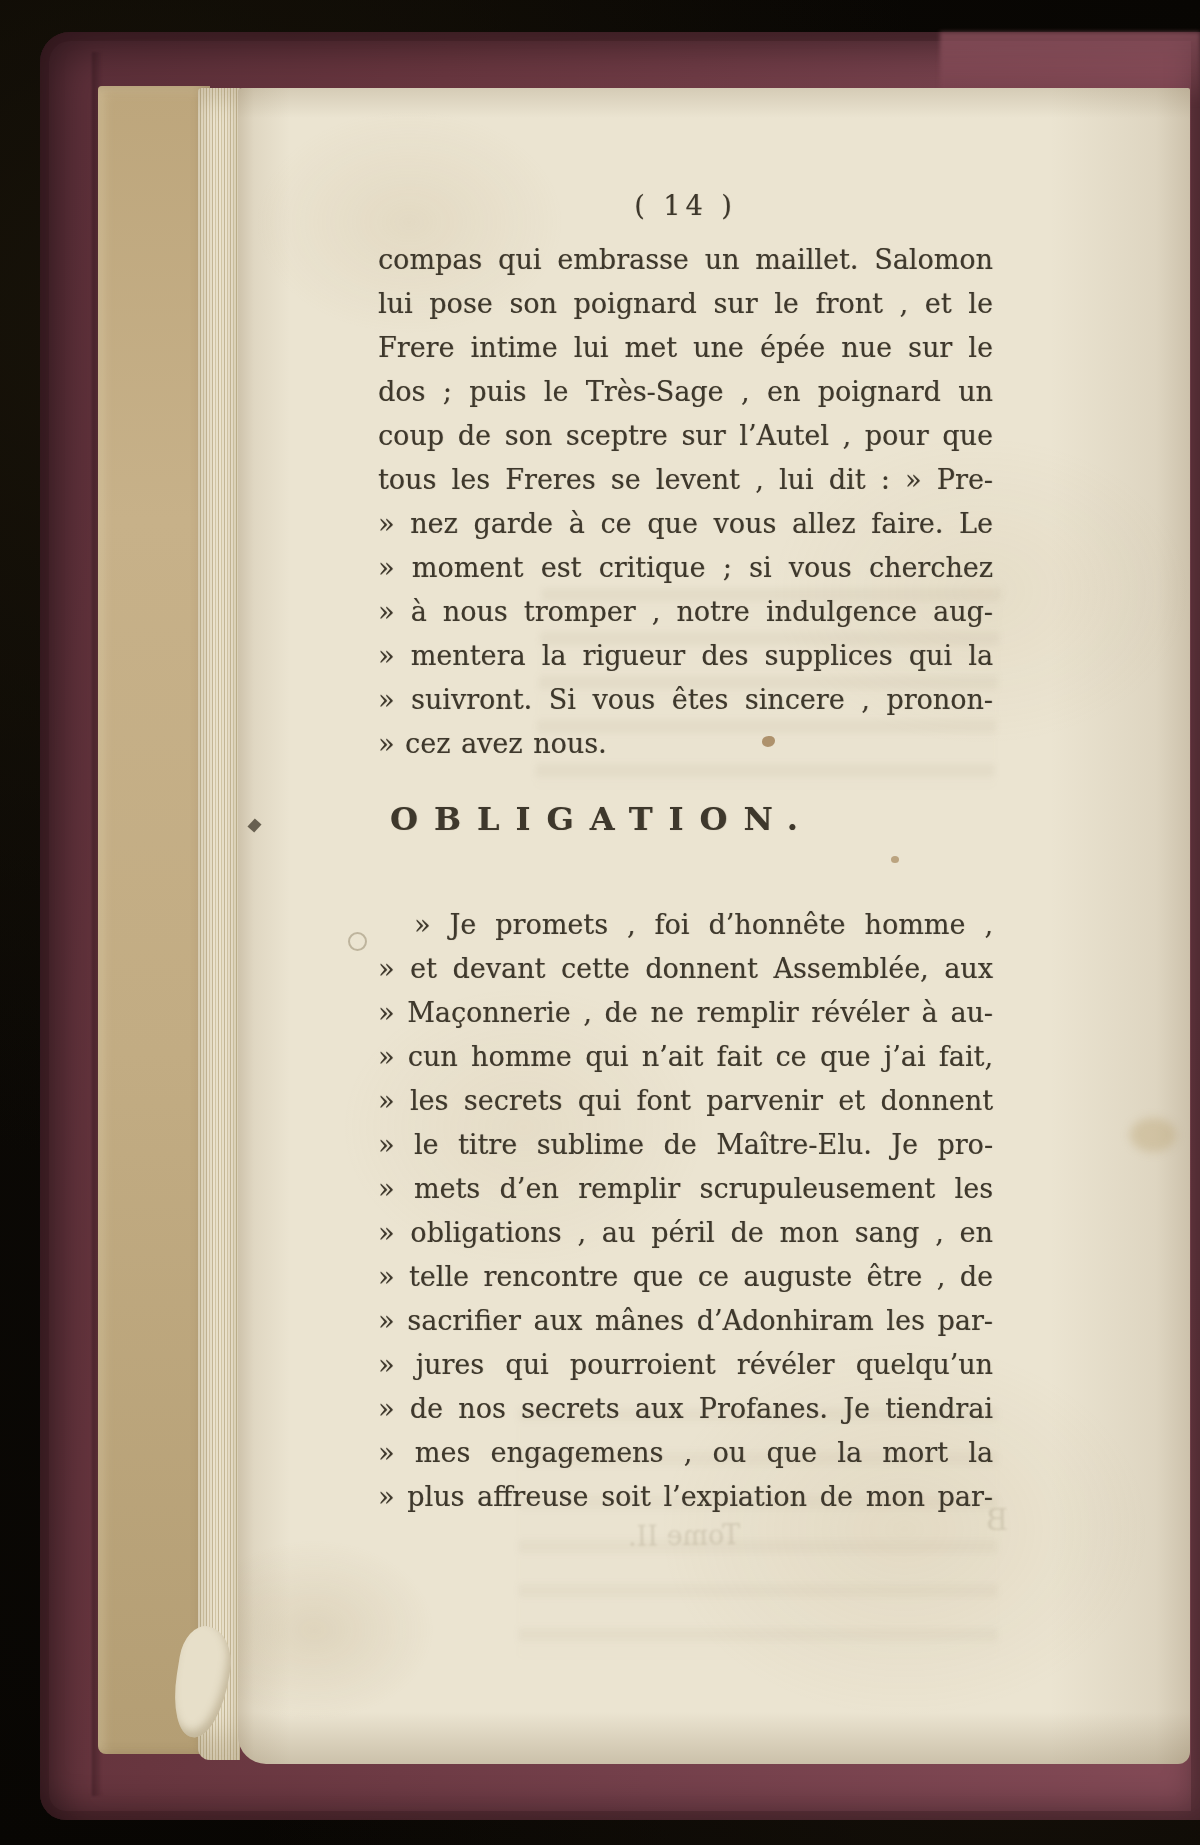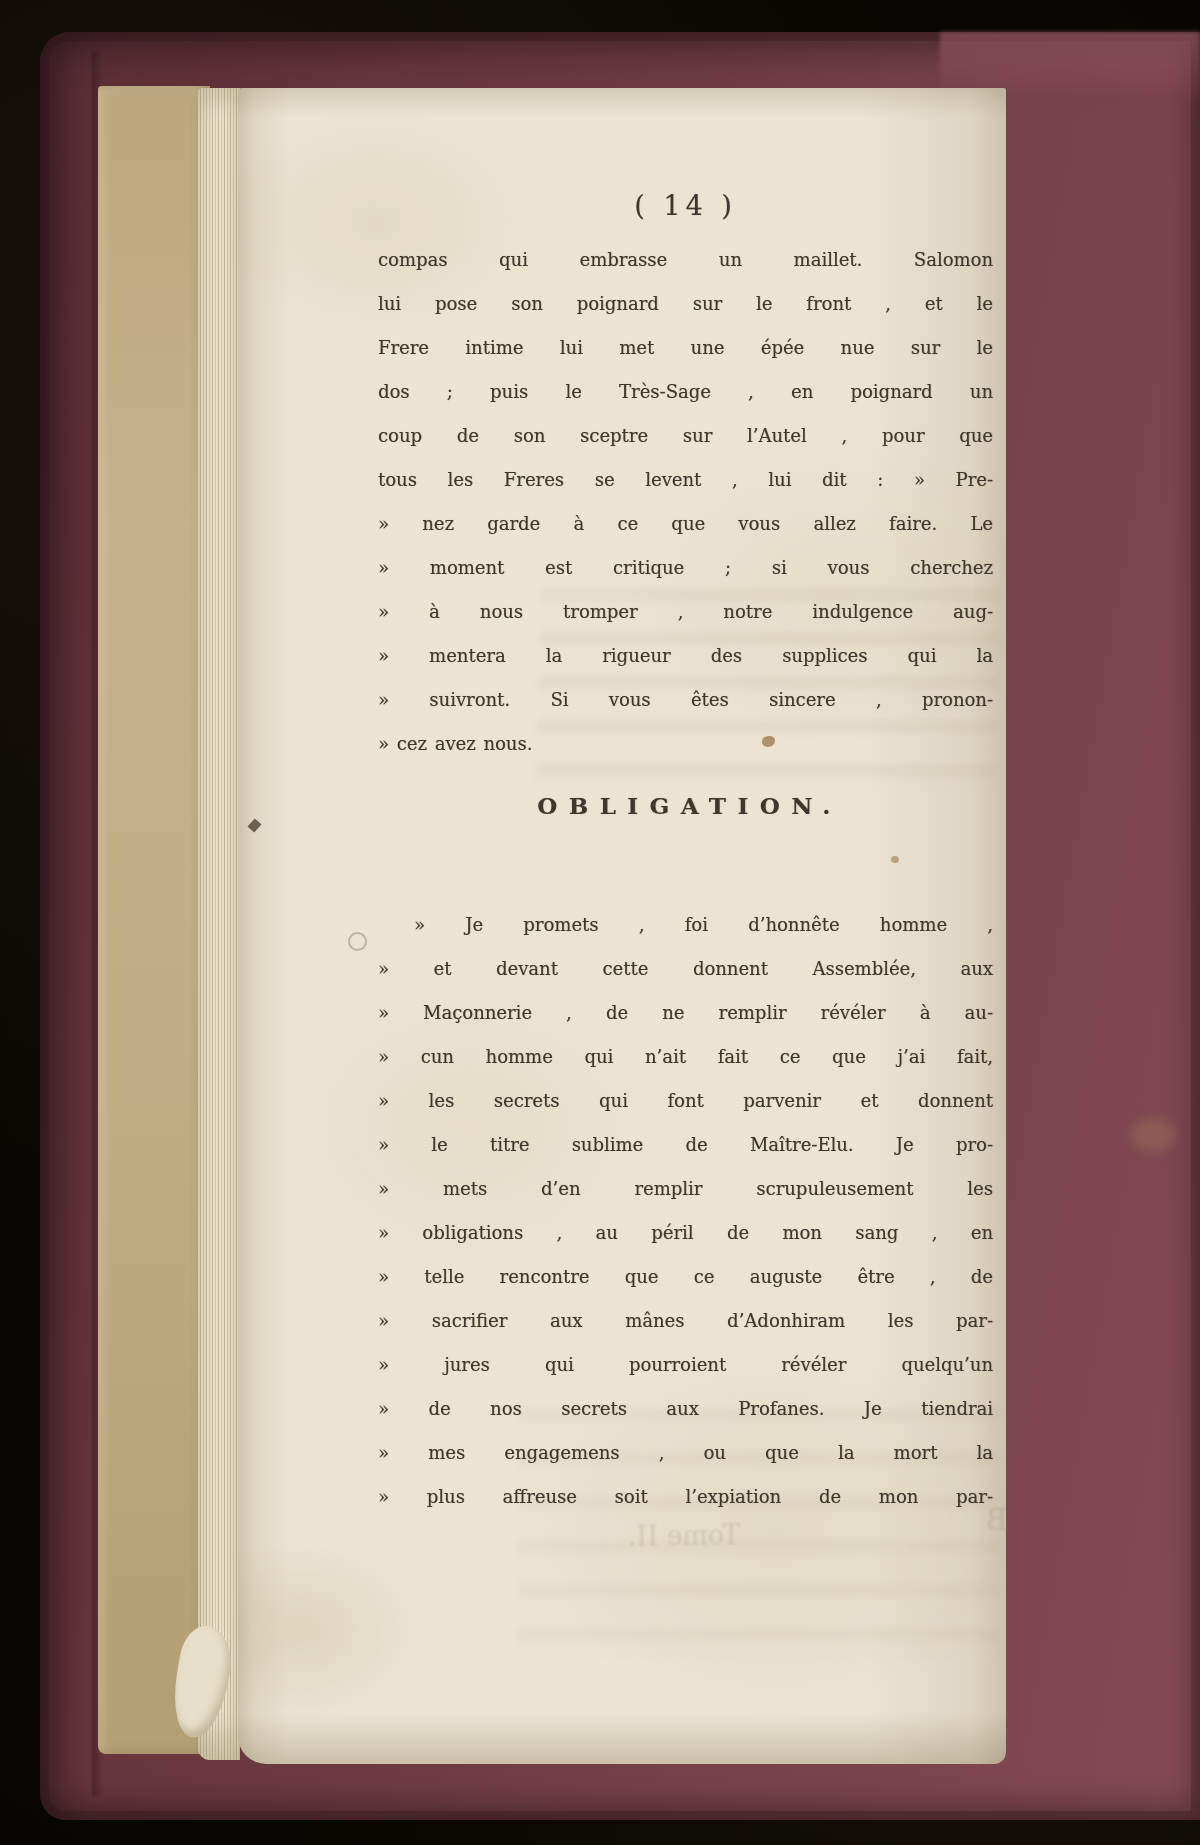--- a/index.html
+++ b/index.html
@@ -52,21 +52,21 @@
   }
   .torn{
     position:absolute;left:176px;top:1626px;width:52px;height:112px;
     background:#e7dfc9;transform:rotate(9deg);
     border-radius:46% 58% 52% 48% / 32% 38% 62% 55%;
     box-shadow:inset -4px -6px 8px rgba(130,110,70,.35);
   }
 
   
   .page{
-    position:absolute;left:238px;top:88px;width:768px;height:1676px;
+    position:absolute;left:238px;top:88px;width:952px;height:1676px;
     border-radius:4px 2px 12px 28px;
     background:
       linear-gradient(90deg,rgba(122,98,62,.26) 0,rgba(122,98,62,.10) 16px,rgba(122,98,62,0) 52px),
       linear-gradient(270deg,rgba(108,84,52,.24) 0,rgba(108,84,52,.10) 34px,rgba(108,84,52,0) 140px),
       linear-gradient(180deg,rgba(112,92,58,.18) 0,rgba(112,92,58,0) 30px),
       linear-gradient(0deg,rgba(112,92,58,.26) 0,rgba(112,92,58,0) 52px),
       #ebe4d1;
   }
   .page .mottle{
     position:absolute;inset:0;pointer-events:none;border-radius:inherit;
@@ -97,29 +97,29 @@
   .text-block{position:absolute;left:140px;top:0;width:615px;color:#3e382c;}
   .page-number{
     position:absolute;left:0;top:102px;width:100%;
     font-size:27px;letter-spacing:5px;text-align:center;
     text-shadow:.4px .4px .7px rgba(62,54,40,.45);
   }
   .para{position:absolute;left:0;width:615px;}
   .para.p1{top:150px;}
   .para.p2{top:795px;}
   .line{
-    height:44px;line-height:44px;font-size:18px;
+    height:44px;line-height:44px;font-size:27px;
     text-align:justify;text-align-last:justify;word-spacing:2px;
     text-shadow:.4px .4px .7px rgba(62,54,40,.45);
   }
   .line.short{text-align-last:left;}
   .line.indent{padding-left:36px;width:579px;margin-top:20px;}
   .heading{
-    position:absolute;left:0;top:700px;width:100%;margin:4px;
-    font-size:23px;font-weight:bold;letter-spacing:.5em;text-align:center;
+    position:absolute;left:0;top:700px;width:100%;margin:12px;
+    font-size:32px;font-weight:bold;letter-spacing:.5em;text-align:left;
     color:#3e382c;text-shadow:.4px .4px .8px rgba(62,54,40,.45);
   }
 
   
   .ghost{position:absolute;color:#7e7358;opacity:.20;filter:blur(1.1px);
     transform:scaleX(-1) rotate(1deg);font-size:27px;}
   .ghost.tome{left:250px;top:1432px;}
   .ghost.sig{left:608px;top:1414px;font-size:30px;}
 </style>
 </head>

